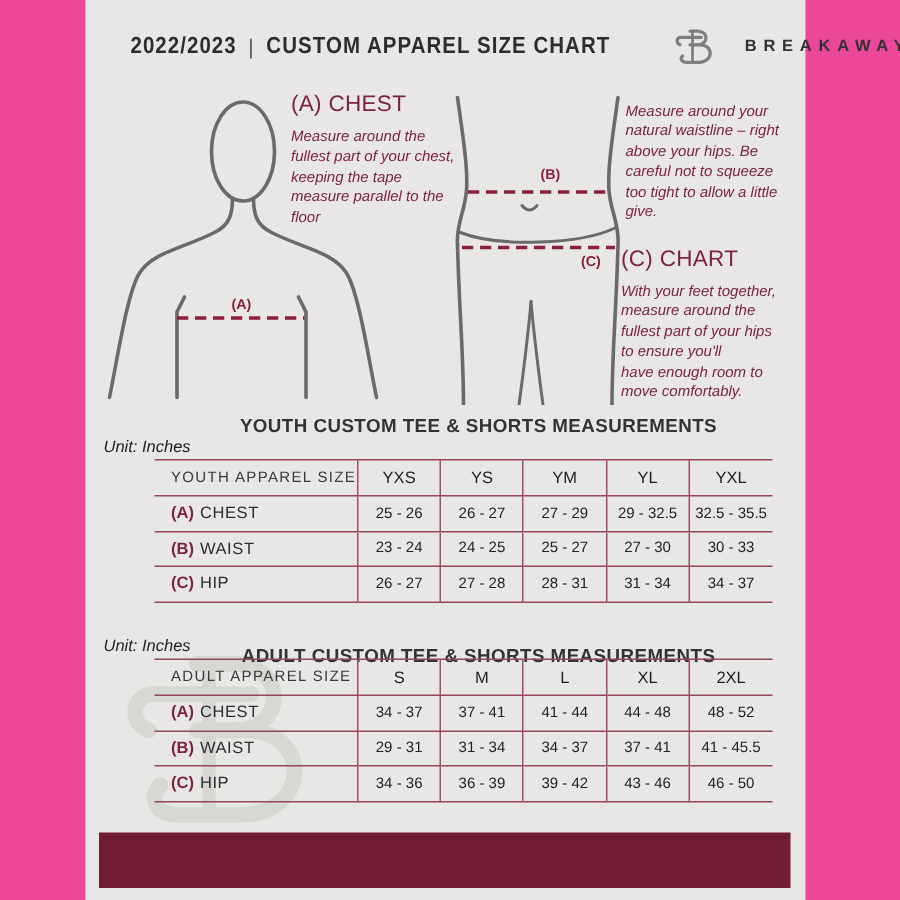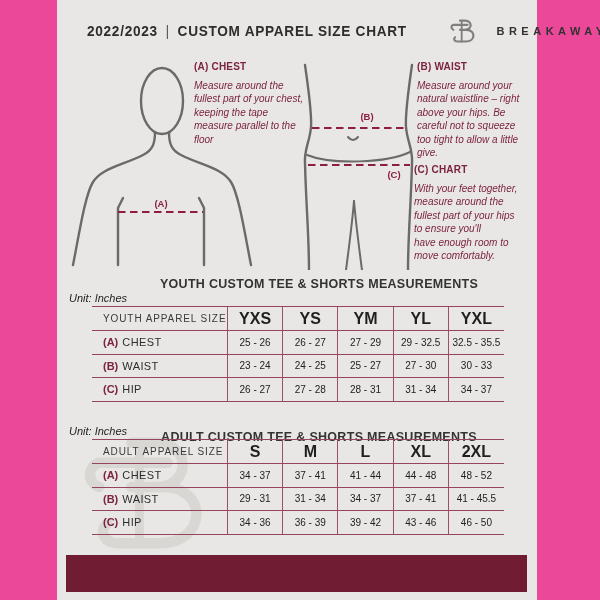--- a/index.html
+++ b/index.html
@@ -19,52 +19,52 @@
                  transform:scaleX(.88); transform-origin:left center;
                  color:#2d2d2d; font-weight:bold; font-size:15.5px; letter-spacing:.8px; white-space:nowrap; }
   .title-bar { font-weight:normal; color:#444; font-size:14px; }
   .brand-group { display:flex; align-items:center; gap:16px; }
   .brand-name { font-weight:bold; font-size:11px; letter-spacing:4.5px; color:#323232; white-space:nowrap; }
   .logo-svg { display:block; }
 
   
   .figures-svg { position:absolute; left:0; top:55px; width:480px; height:215px; }
   .guide-block { position:absolute; }
-  .guide-heading { font-weight:bold; font-size:10px; color:#7c2342; letter-spacing:.2px; }
+  .guide-heading { font-weight:normal; font-size:15px; color:#7c2342; letter-spacing:.2px; }
   .guide-body { margin-top:7px; font-style:italic; font-size:10px; line-height:13.4px;
                 color:#7c2342; white-space:pre-line; }
   .guide-chest { left:137px; top:61px;  width:112px; }
   .guide-waist { left:360px; top:61px;  width:106px; }
   .guide-hips  { left:357px; top:164px; width:110px; }
   .marker { position:absolute; width:20px; text-align:center;
             font-weight:bold; font-size:9.5px; color:#8c1e3e; }
   .marker-a { left:94px;  top:198px; }
   .marker-b { left:300px; top:111px; }
   .marker-c { left:327px; top:169px; }
 
   
   .tbl-title { position:absolute; left:0; width:524px; text-align:center;
                font-weight:bold; font-size:12.5px; color:#333; letter-spacing:.3px; }
   .tbl-unit  { position:absolute; left:12px; width:404px; text-align:left;
                font-style:italic; font-size:11px; color:#232323; }
   .youth-title { top:277px; }  .youth-unit { top:292px; }
   .adult-title { top:430px; }  .adult-unit { top:425px; }
-  .size-table { position:absolute; left:35px; width:412px;
+  .size-table { position:absolute; left:46px; width:412px;
                 display:grid; grid-template-columns:136px repeat(5,1fr); }
   .youth-table { top:306px; }
   .adult-table { top:439px; }
   .cell { box-sizing:border-box; height:23.5px;
           border-bottom:1.2px solid #96455c;
           display:flex; align-items:center; justify-content:center;
           font-size:10px; color:#222; }
   .size-table > .cell:not(:nth-child(6n)) { border-right:1.2px solid #9a5068; }
   .cell.hdr { height:25px; border-top:1.2px solid #96455c; }
   .cell.lbl { justify-content:flex-start; padding-left:11px; }
   .cell.applabel { font-size:10px; letter-spacing:.9px; color:#3a3a3a; }
-  .cell.size { font-weight:bold; font-size:16px; color:#1f1f1f; }
+  .cell.size { font-weight:normal; font-size:11px; color:#1f1f1f; }
   .row-pfx { font-weight:bold; color:#7c2342; margin-right:4px; font-size:11px; }
   .row-name { color:#2d2d2d; font-size:11px; letter-spacing:.4px; }
 
   
   .footer-band { position:absolute; left:9px; top:555px; width:461px; height:37px; background:#701d33; }
   .watermark { position:absolute; left:26px; top:425px; width:145px; height:140px; color:#d9d7d4; }
 </style>
 </head>
 <body>
 
@@ -114,21 +114,20 @@
 
     <span class="marker marker-a">(A)</span>
     <span class="marker marker-b">(B)</span>
     <span class="marker marker-c">(C)</span>
 
     <div class="guide-block guide-chest">
       <div class="guide-heading">(A) CHEST</div>
       <div class="guide-body">Measure around the fullest part of your chest, keeping the tape measure parallel to the floor</div>
     </div>
     <div class="guide-block guide-waist">
-      <div class="guide-heading">(B) WAIST</div>
       <div class="guide-body">Measure around your natural waistline – right above your hips. Be careful not to squeeze too tight to allow a little give.</div>
     </div>
     <div class="guide-block guide-hips">
       <div class="guide-heading">(C) CHART</div>
       <div class="guide-body">With your feet together, measure around the fullest part of your hips to ensure you'll
 have enough room to move comfortably.</div>
     </div>
 
     <svg class="watermark" viewBox="0 0 36 32">
       <g fill="none" stroke="currentColor" stroke-width="2.6" stroke-linecap="round" stroke-linejoin="round">

